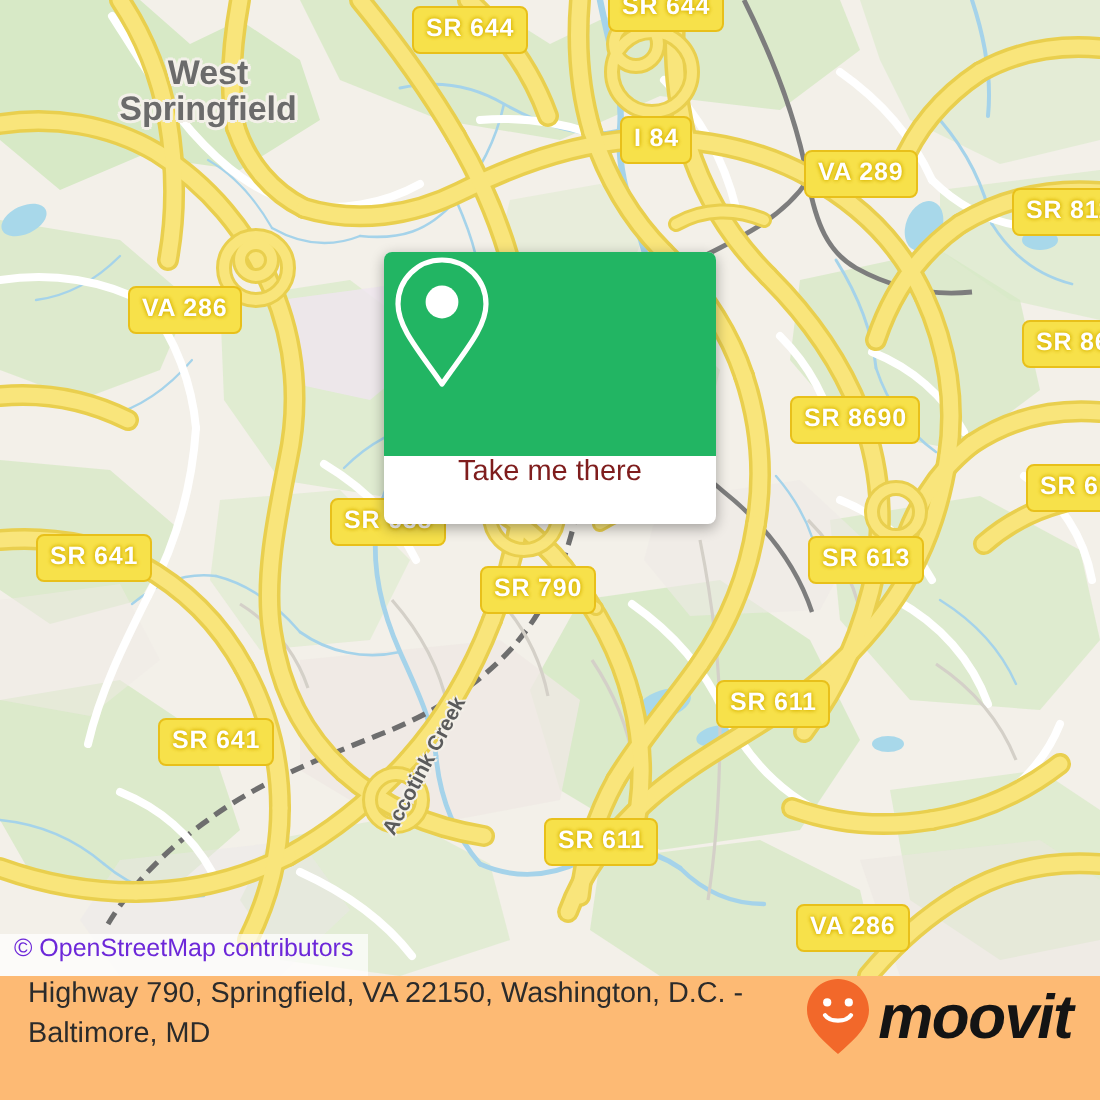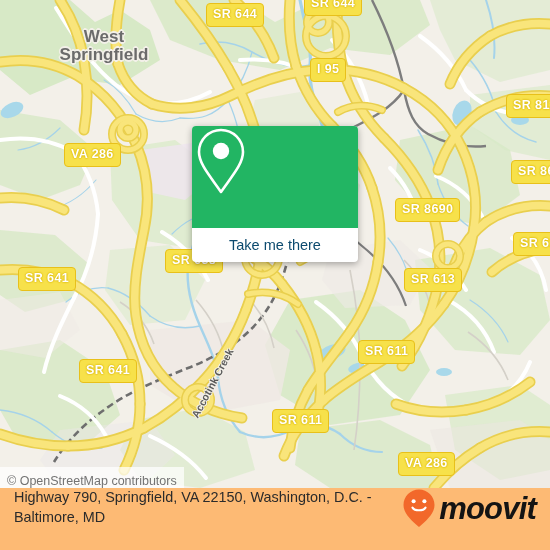--- a/index.html
+++ b/index.html
@@ -61,31 +61,31 @@
     overflow:hidden;
   }
   #popup-banner{
     position:absolute;left:0;top:0;width:166px;height:102px;
     background:#22b563;
     display:flex;align-items:center;justify-content:center;
   }
   #popup-banner svg{display:block;}
   #popup-action{
     position:absolute;left:0;top:102px;width:166px;height:34px;
-    display:flex;align-items:center;justify-content:center;
-    color:#0c4a6e;font-size:14.5px;
+    display:flex;align-items:flex-start;justify-content:center;
+    color:#7f1d1d;font-size:14.5px;
   }
 
   
   #attrib{
     position:absolute;left:0;top:467px;height:21px;
     padding:0 7px;
-    display:flex;align-items:flex-end;
+    display:flex;align-items:flex-start;
     background:rgba(255,255,255,.72);
-    color:#737373;font-size:12.5px;white-space:nowrap;
+    color:#6d28d9;font-size:12.5px;white-space:nowrap;
   }
 
   
   #footer{
     position:absolute;left:0;top:488px;width:550px;height:80px;
     background:#fdba74;
     display:flex;align-items:flex-start;
     box-sizing:border-box;padding:0 14px 0 14px;
   }
   #footer-text{
@@ -379,29 +379,31 @@
       </g>
     </svg>
 
     <div class="place-label" style="left:44px;top:28px;width:120px;">West
 Springfield</div>
 
     <div class="creek-label" style="left:189px;top:414px;transform:rotate(-62deg);">Accotink Creek</div>
 
     <div class="shield" style="left:206px;top:3px;">SR 644</div>
     <div class="shield" style="left:304px;top:-8px;">SR 644</div>
-    <div class="shield" style="left:310px;top:58px;">I 95</div>
+    <div class="shield" style="left:310px;top:58px;">I 84</div>
+    <div class="shield" style="left:402px;top:75px;">VA 289</div>
     <div class="shield" style="left:506px;top:94px;">SR 8113</div>
     <div class="shield" style="left:64px;top:143px;">VA 286</div>
     <div class="shield" style="left:511px;top:160px;">SR 8690</div>
     <div class="shield" style="left:395px;top:198px;">SR 8690</div>
     <div class="shield" style="left:513px;top:232px;">SR 611</div>
     <div class="shield" style="left:128px;top:249px;margin-left:37px;">SR 638</div>
     <div class="shield" style="left:404px;top:268px;">SR 613</div>
     <div class="shield" style="left:18px;top:267px;">SR 641</div>
+    <div class="shield" style="left:240px;top:283px;">SR 790</div>
     <div class="shield" style="left:358px;top:340px;">SR 611</div>
     <div class="shield" style="left:79px;top:359px;">SR 641</div>
     <div class="shield" style="left:272px;top:409px;">SR 611</div>
     <div class="shield" style="left:398px;top:452px;">VA 286</div>
 
     <div id="popup">
       <div id="popup-banner">
         <svg width="58" height="70" viewBox="0 0 58 70">
           <path d="M29,4 C16.8,4 7,13.8 7,26 C7,38 18,50 29,66 C40,50 51,38 51,26 C51,13.8 41.2,4 29,4 Z" fill="none" stroke="#ffffff" stroke-width="2.6" stroke-linejoin="round"></path>
           <circle cx="29" cy="25" r="8.2" fill="#ffffff"></circle>

